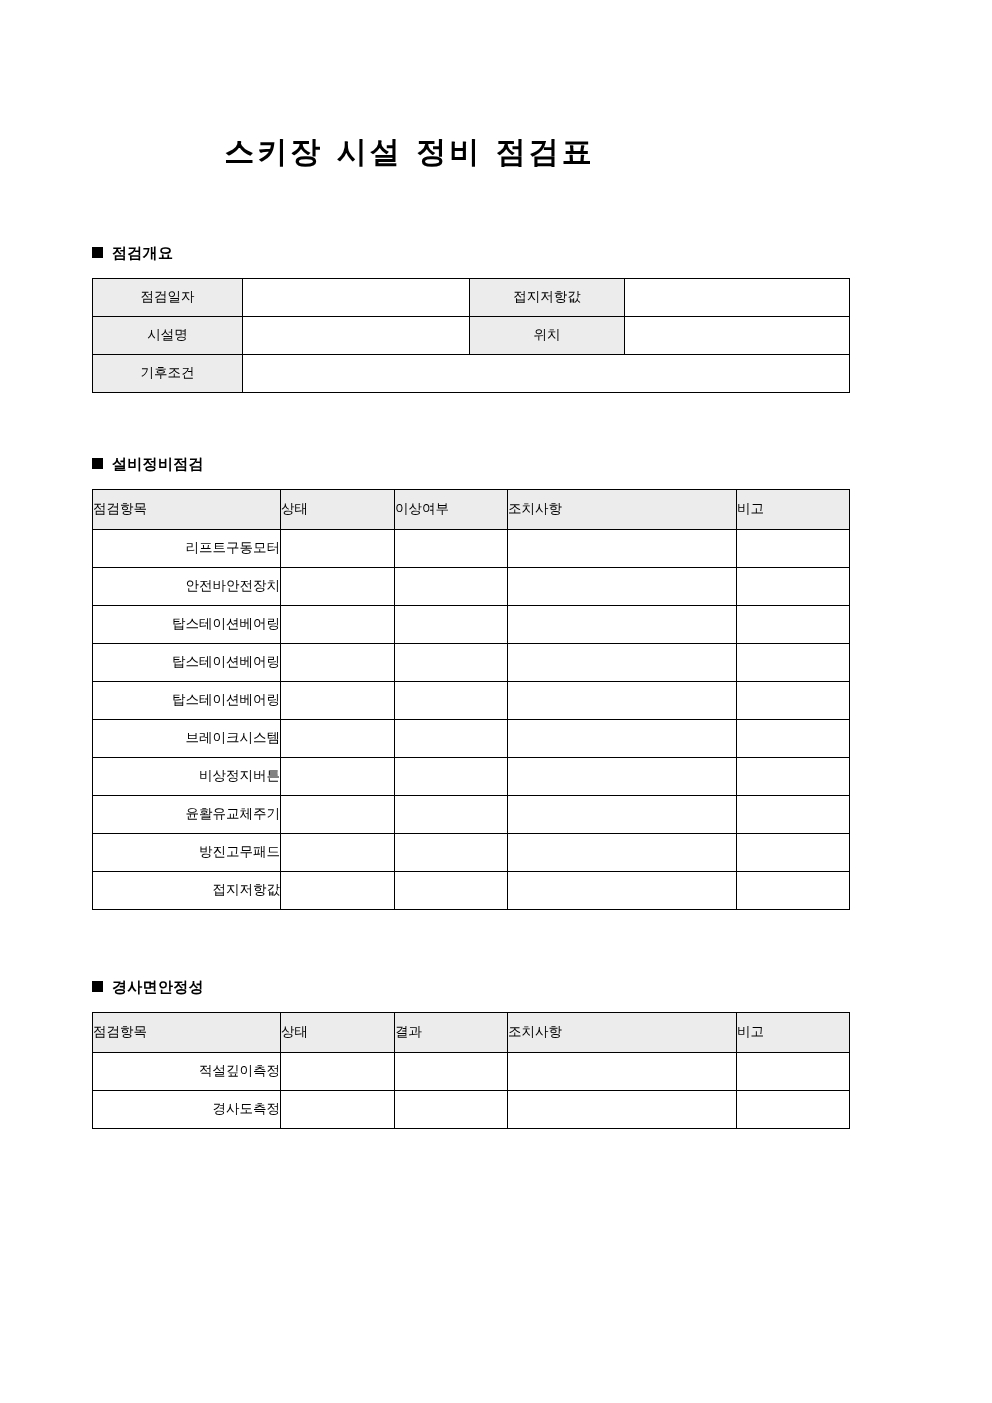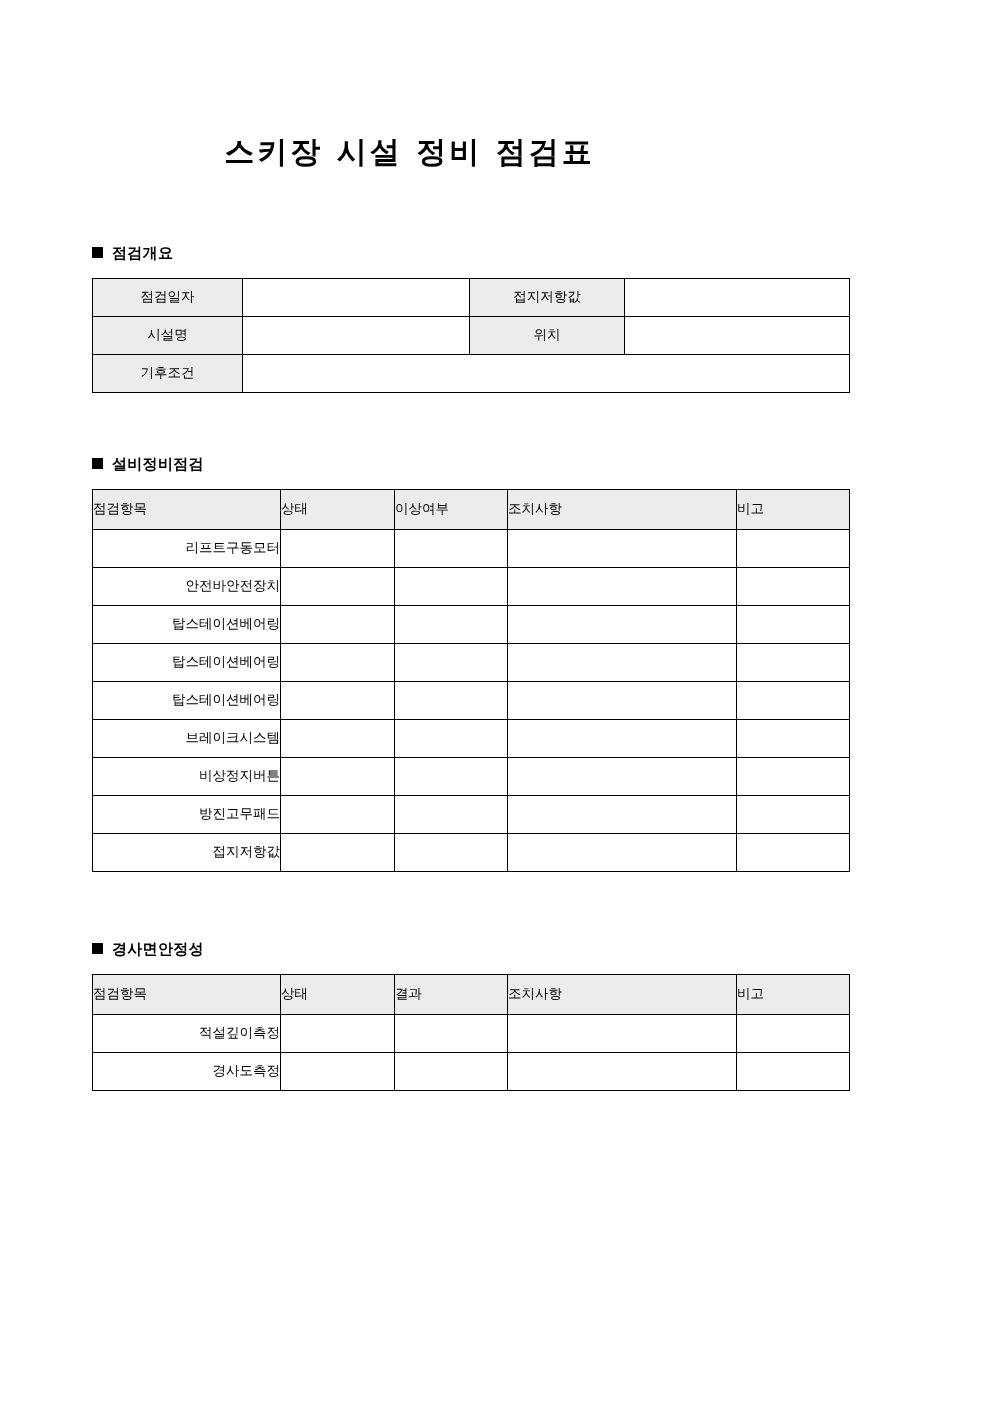--- a/index.html
+++ b/index.html
@@ -226,20 +226,27 @@
             <td class="cell-blank"></td>
           </tr>
           <tr>
             <td class="cell-item">비상정지버튼</td>
             <td class="cell-blank"></td>
             <td class="cell-blank"></td>
             <td class="cell-blank"></td>
             <td class="cell-blank"></td>
           </tr>
           <tr>
+            <td class="cell-item">윤활유교체주기</td>
+            <td class="cell-blank"></td>
+            <td class="cell-blank"></td>
+            <td class="cell-blank"></td>
+            <td class="cell-blank"></td>
+          </tr>
+          <tr>
             <td class="cell-item">방진고무패드</td>
             <td class="cell-blank"></td>
             <td class="cell-blank"></td>
             <td class="cell-blank"></td>
             <td class="cell-blank"></td>
           </tr>
           <tr>
             <td class="cell-item">접지저항값</td>
             <td class="cell-blank"></td>
             <td class="cell-blank"></td>

